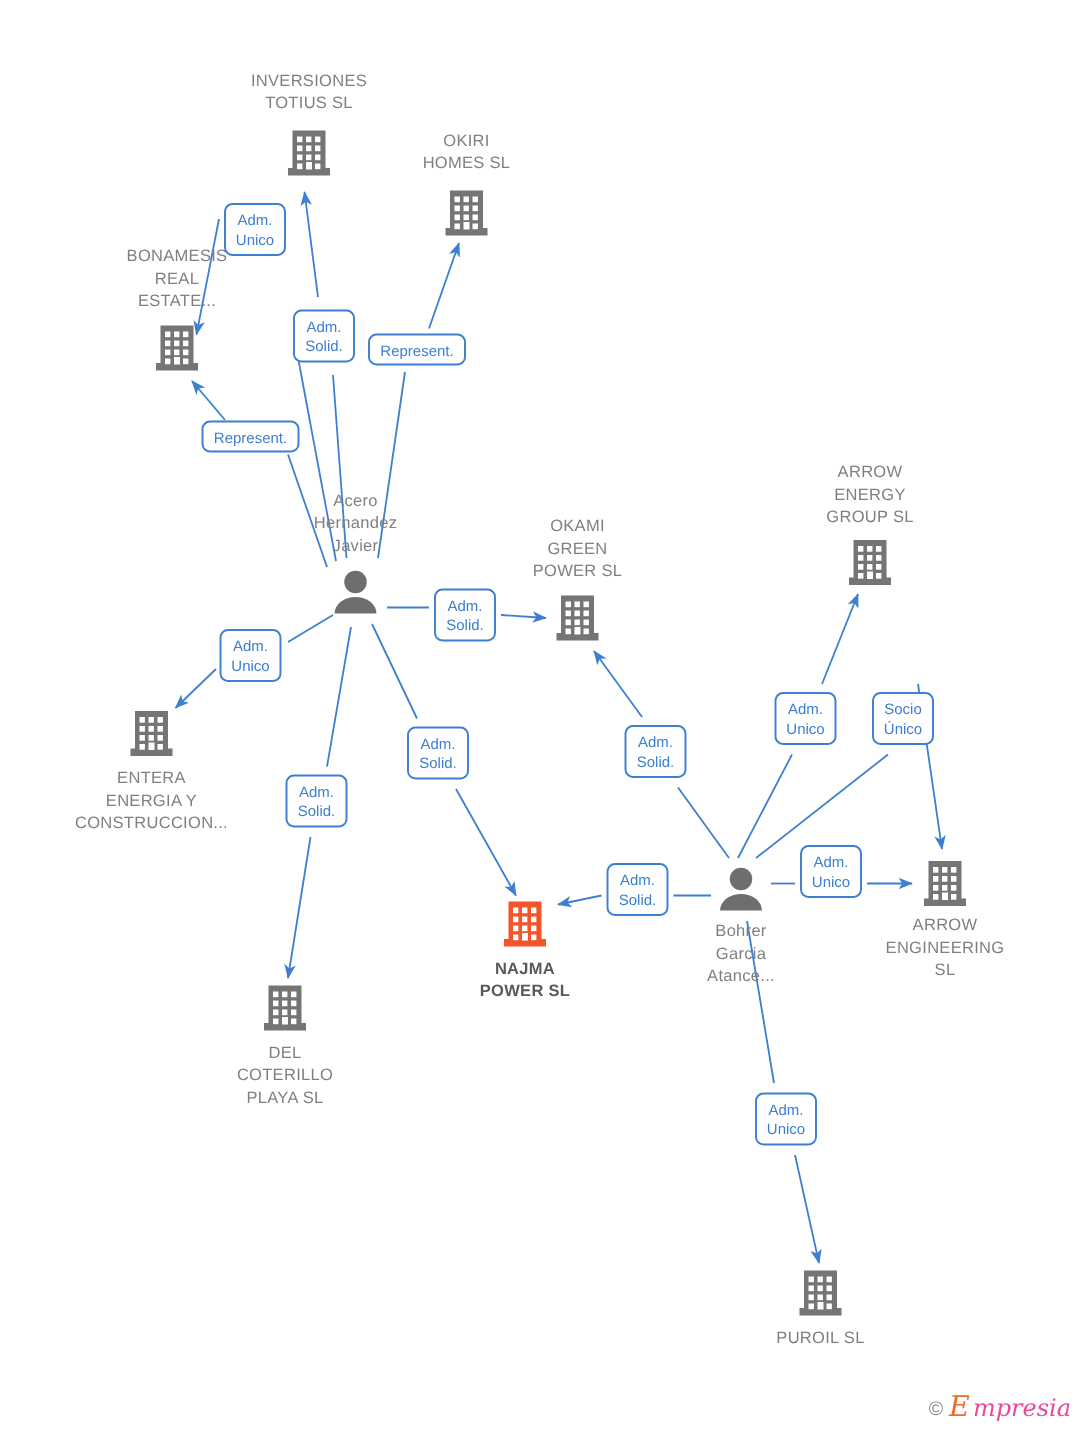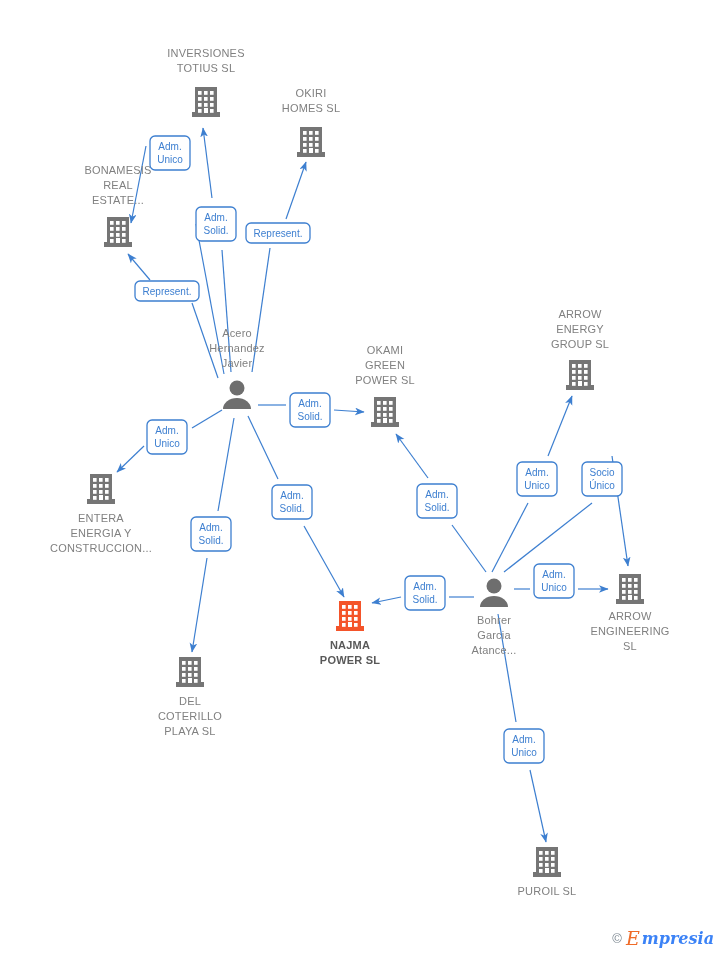--- a/index.html
+++ b/index.html
@@ -60,24 +60,23 @@
     font-family:"DejaVu Serif","Liberation Serif",serif;
     font-style:italic;
     font-size:19px;
     color:#ef6b28;
     line-height:1;
   }
   #watermark .wm-rest{
     font-family:"DejaVu Serif","Liberation Serif",serif;
     font-style:italic;
     font-size:16px;
-    color:#3b82f6;
+    color:#ec4899;
     line-height:1;
     margin-left:-2px;
-    font-weight:bold;
   }
 </style>
 </head>
 <body>
 
 <svg id="graph" viewBox="0 0 728 960">
   <defs>
     <marker id="arrowhead" markerWidth="9" markerHeight="9" refX="7.5" refY="3.2" orient="auto" markerUnits="strokeWidth">
       <path d="M 0 0 L 8 3.2 L 0 6.4 L 2.1 3.2 Z" fill="#3d7fd0"></path>
     </marker>

